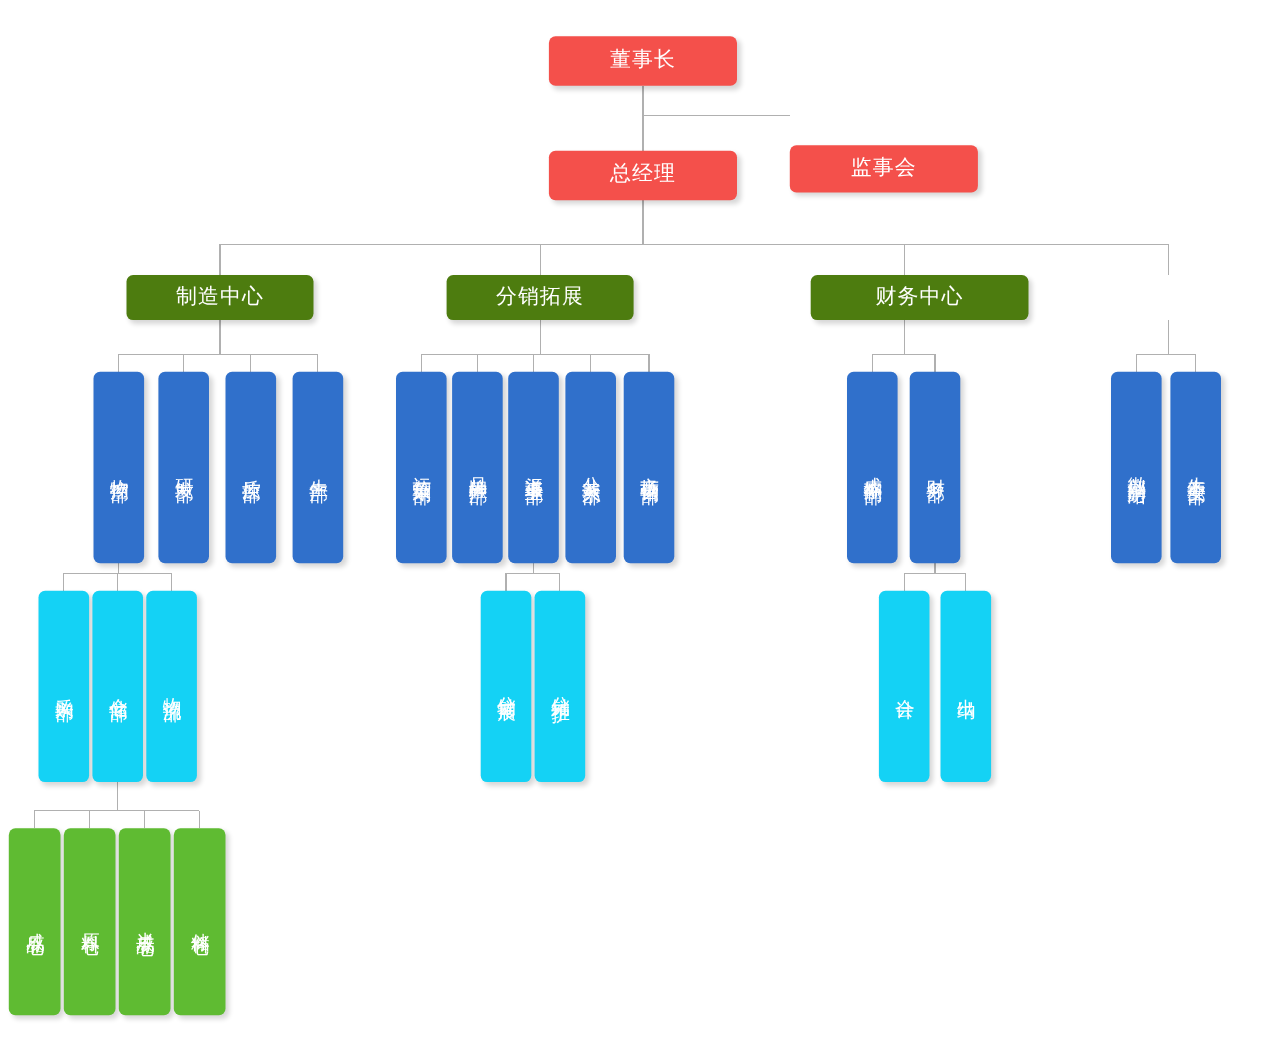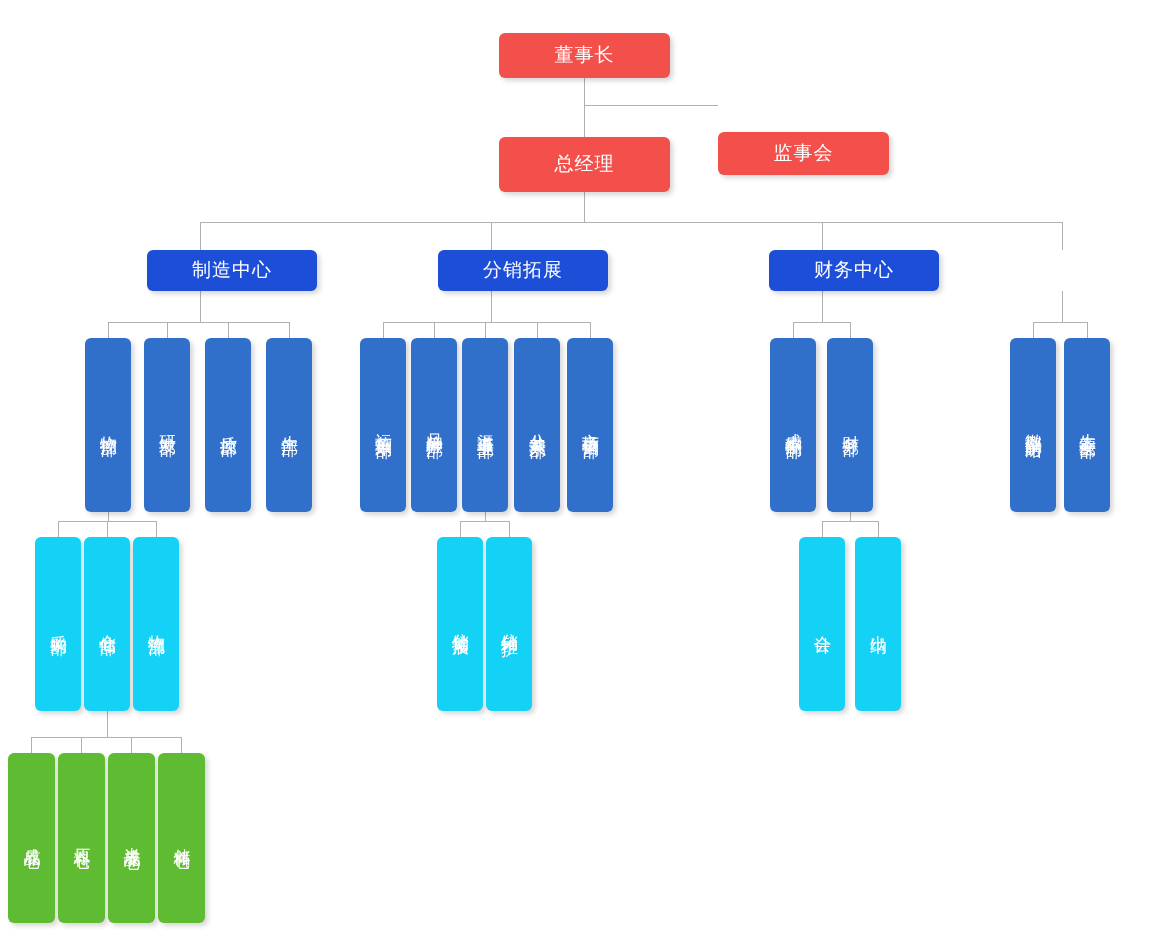--- a/index.html
+++ b/index.html
@@ -47,21 +47,21 @@
   }
   .node.vertical {
     writing-mode: vertical-rl;
     text-orientation: upright;
     font-size: 17px;
     padding: 10px 0;
     letter-spacing: 2px;
     align-items: center;
   }
   .lvl-exec   { background: #f4504b; }
-  .lvl-center { background: #1d4ed8; margin-left: 32px; }
+  .lvl-center { background: #4d7c0f; }
   .lvl-dept   { background: #3070cb; }
   .lvl-sub    { background: #14d2f5; }
   .lvl-store  { background: #5fbb32; }
 </style>
 </head>
 <body>
 
 <div id="org-canvas">
 
   <svg id="connector-layer" width="1162" height="943" viewBox="0 0 1162 943">
@@ -116,33 +116,33 @@
     </svg>
 
   <div class="node lvl-exec horizontal" style="left: 499px; top: 33px; width: 171px; height: 45px;">
       <span>董事长</span>
     </div>
 
   <div class="node lvl-exec horizontal" style="left: 718px; top: 84px; width: 171px; height: 43px; margin-top: 48px;">
       <span>监事会</span>
     </div>
 
-  <div class="node lvl-exec horizontal" style="left: 499px; top: 137px; width: 171px; height: 55px;">
+  <div class="node lvl-exec horizontal" style="left: 499px; top: 137px; width: 171px; height: 45px;">
       <span>总经理</span>
     </div>
 
   <div class="node lvl-center horizontal" style="left: 115px; top: 250px; width: 170px; height: 41px;">
       <span>制造中心</span>
     </div>
 
   <div class="node lvl-center horizontal" style="left: 406px; top: 250px; width: 170px; height: 41px;">
       <span>分销拓展</span>
     </div>
 
-  <div class="node lvl-center horizontal" style="left: 737px; top: 250px; width: 170px; height: 41px;">
+  <div class="node lvl-center horizontal" style="left: 737px; top: 250px; width: 198px; height: 41px;">
       <span>财务中心</span>
     </div>
 
 
   <div class="node lvl-dept vertical" style="left: 85px; top: 338px; width: 46px; height: 174px;">
       <span>物控部</span>
     </div>
 
   <div class="node lvl-dept vertical" style="left: 144px; top: 338px; width: 46px; height: 174px;">
       <span>研发部</span>

